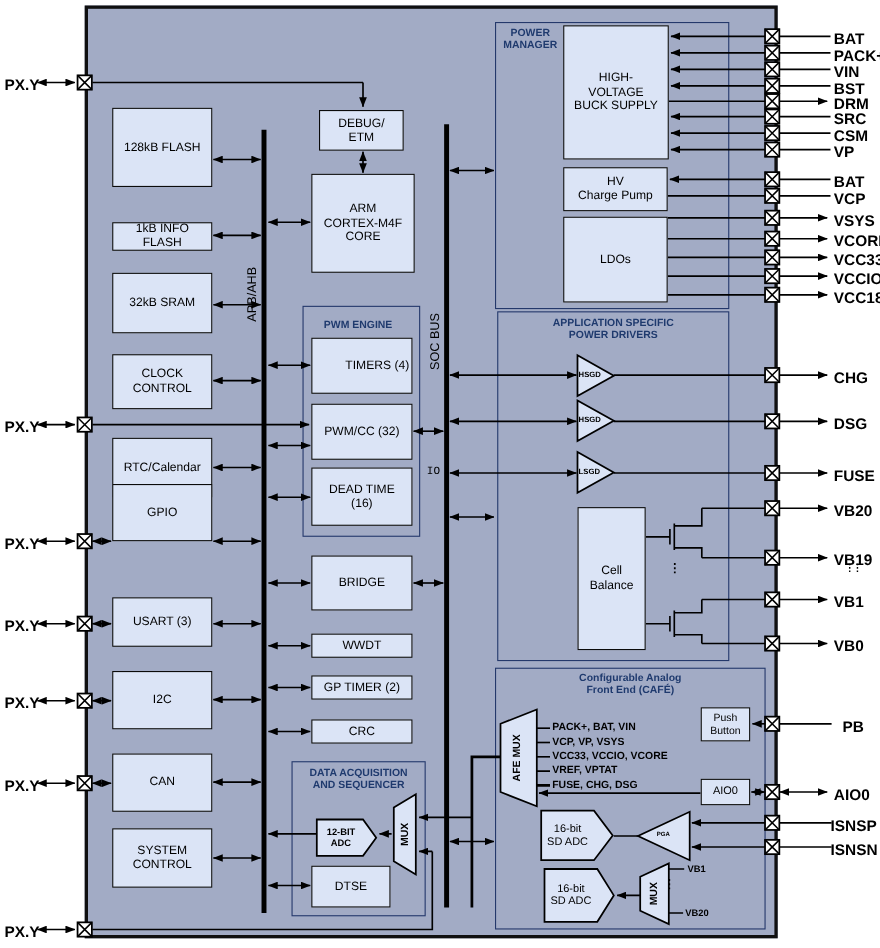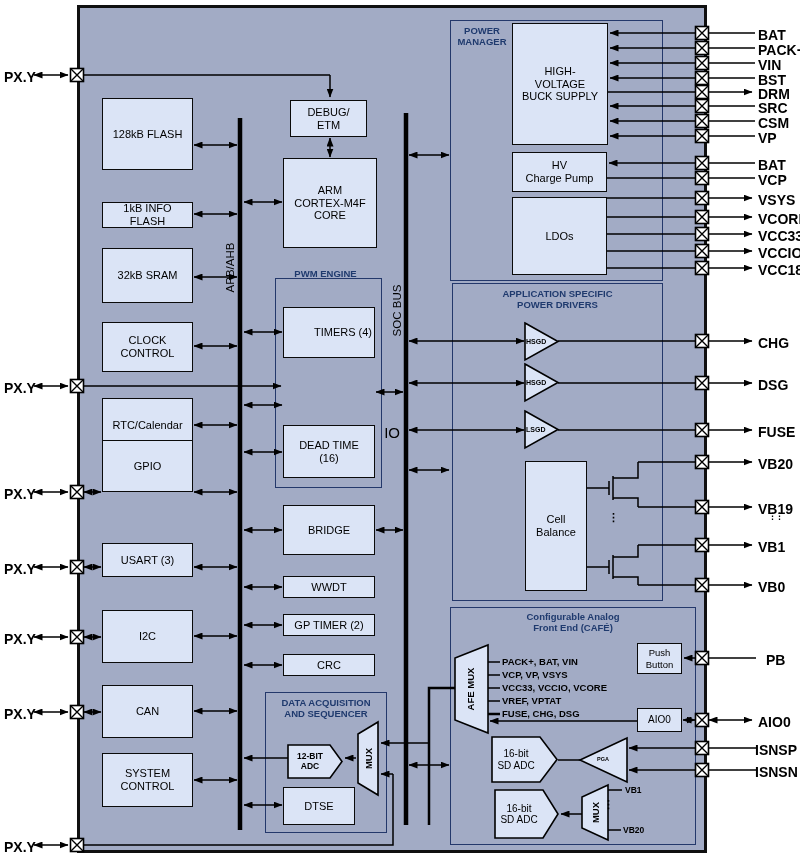--- a/index.html
+++ b/index.html
@@ -222,32 +222,33 @@
   </svg>
 
   <div class="blk" style="left:102px;top:98px;width:91px;height:72px;">128kB FLASH</div>
   <div class="blk" style="left:102px;top:202px;width:91px;height:26px;">1kB INFO
 FLASH</div>
   <div class="blk" style="left:102px;top:248px;width:91px;height:55px;">32kB SRAM</div>
   <div class="blk" style="left:102px;top:322px;width:91px;height:50px;">CLOCK
 CONTROL</div>
   <div class="blk" style="left:102px;top:398px;width:91px;height:54px;">RTC/Calendar</div>
   <div class="blk" style="left:102px;top:440px;width:91px;height:52px;">GPIO</div>
-  <div class="blk" style="left:102px;top:543px;width:91px;height:34px;">USART (3)</div>
+  <div class="blk" style="left:102px;top:543px;width:91px;height:45px;">USART (3)</div>
   <div class="blk" style="left:102px;top:610px;width:91px;height:53px;">I2C</div>
   <div class="blk" style="left:102px;top:685px;width:91px;height:53px;">CAN</div>
   <div class="blk" style="left:102px;top:753px;width:91px;height:54px;">SYSTEM
 CONTROL</div>
 
   <div class="blk" style="left:290px;top:100px;width:77px;height:37px;">DEBUG/
 ETM</div>
   <div class="blk" style="left:283px;top:158px;width:94px;height:90px;">ARM
 CORTEX-M4F
 CORE</div>
   <div class="blk" style="left:283px;top:307px;width:92px;height:51px;padding-left:28px;">TIMERS (4)</div>
+  <div class="blk" style="left:283px;top:367px;width:92px;height:51px;">PWM/CC (32)</div>
   <div class="blk" style="left:283px;top:425px;width:92px;height:53px;">DEAD TIME
 (16)</div>
   <div class="blk" style="left:283px;top:505px;width:92px;height:50px;">BRIDGE</div>
   <div class="blk" style="left:283px;top:576px;width:92px;height:22px;">WWDT</div>
   <div class="blk" style="left:283px;top:614px;width:92px;height:22px;">GP TIMER (2)</div>
   <div class="blk" style="left:283px;top:654px;width:92px;height:22px;">CRC</div>
   <div class="blk" style="left:283px;top:787px;width:72px;height:38px;">DTSE</div>
 
   <div class="blk" style="left:512px;top:23px;width:96px;height:122px;">HIGH-
 VOLTAGE
@@ -258,31 +259,31 @@
 
   <div class="blk" style="left:525px;top:461px;width:62px;height:130px;">Cell
 Balance</div>
 
   <div class="blk" style="left:637px;top:643px;width:45px;height:31px;font-size:9.5px;">Push
 Button</div>
   <div class="blk" style="left:637px;top:708px;width:45px;height:24px;font-size:10px;">AIO0</div>
 
   <div class="rhead" style="left:453px;top:25px;width:58px;">POWER
 MANAGER</div>
-  <div class="rhead" style="left:277px;top:268px;width:97px;">PWM ENGINE</div>
+  <div class="rhead" style="left:277px;top:290px;width:97px;">PWM ENGINE</div>
   <div class="rhead" style="left:454px;top:288px;width:207px;">APPLICATION SPECIFIC
 POWER DRIVERS</div>
   <div class="rhead" style="left:267px;top:697px;width:118px;">DATA ACQUISITION
 AND SEQUENCER</div>
   <div class="rhead" style="left:460px;top:611px;width:226px;">Configurable Analog
 Front End (CAFÉ)</div>
 
   <div class="vlabel" style="left:192px;top:261px;width:76px;height:13px;">APB/AHB</div>
   <div class="vlabel" style="left:359px;top:304px;width:76px;height:13px;">SOC BUS</div>
-  <div class="plabel" style="left:374px;top:425px;width:26px;text-align:right;font-weight:normal;font-size:15px;">IO</div>
+  <div class="plabel" style="left:374px;top:425px;width:26px;text-align:right;font-weight:normal;font-size:10px;font-family:Liberation Mono, monospace;">IO</div>
 
   <div class="vlabel vsmall" style="left:439px;top:683px;width:64px;height:12px;">AFE MUX</div>
   <div class="vlabel vsmall" style="left:340px;top:753px;width:56px;height:11px;">MUX</div>
   <div class="vlabel vsmall" style="left:571px;top:807px;width:48px;height:11px;">MUX</div>
 
   <div class="tiny" style="left:526px;top:338px;font-size:7px;">HSGD</div>
   <div class="tiny" style="left:526px;top:379px;font-size:7px;">HSGD</div>
   <div class="tiny" style="left:526px;top:426px;font-size:7px;">LSGD</div>
   <div class="tiny" style="left:597px;top:757px;font-size:5.5px;">PGA</div>
   <div class="shapelabel" style="left:289px;top:747px;width:42px;height:29px;font-size:8.5px;font-weight:600;">12-BIT

